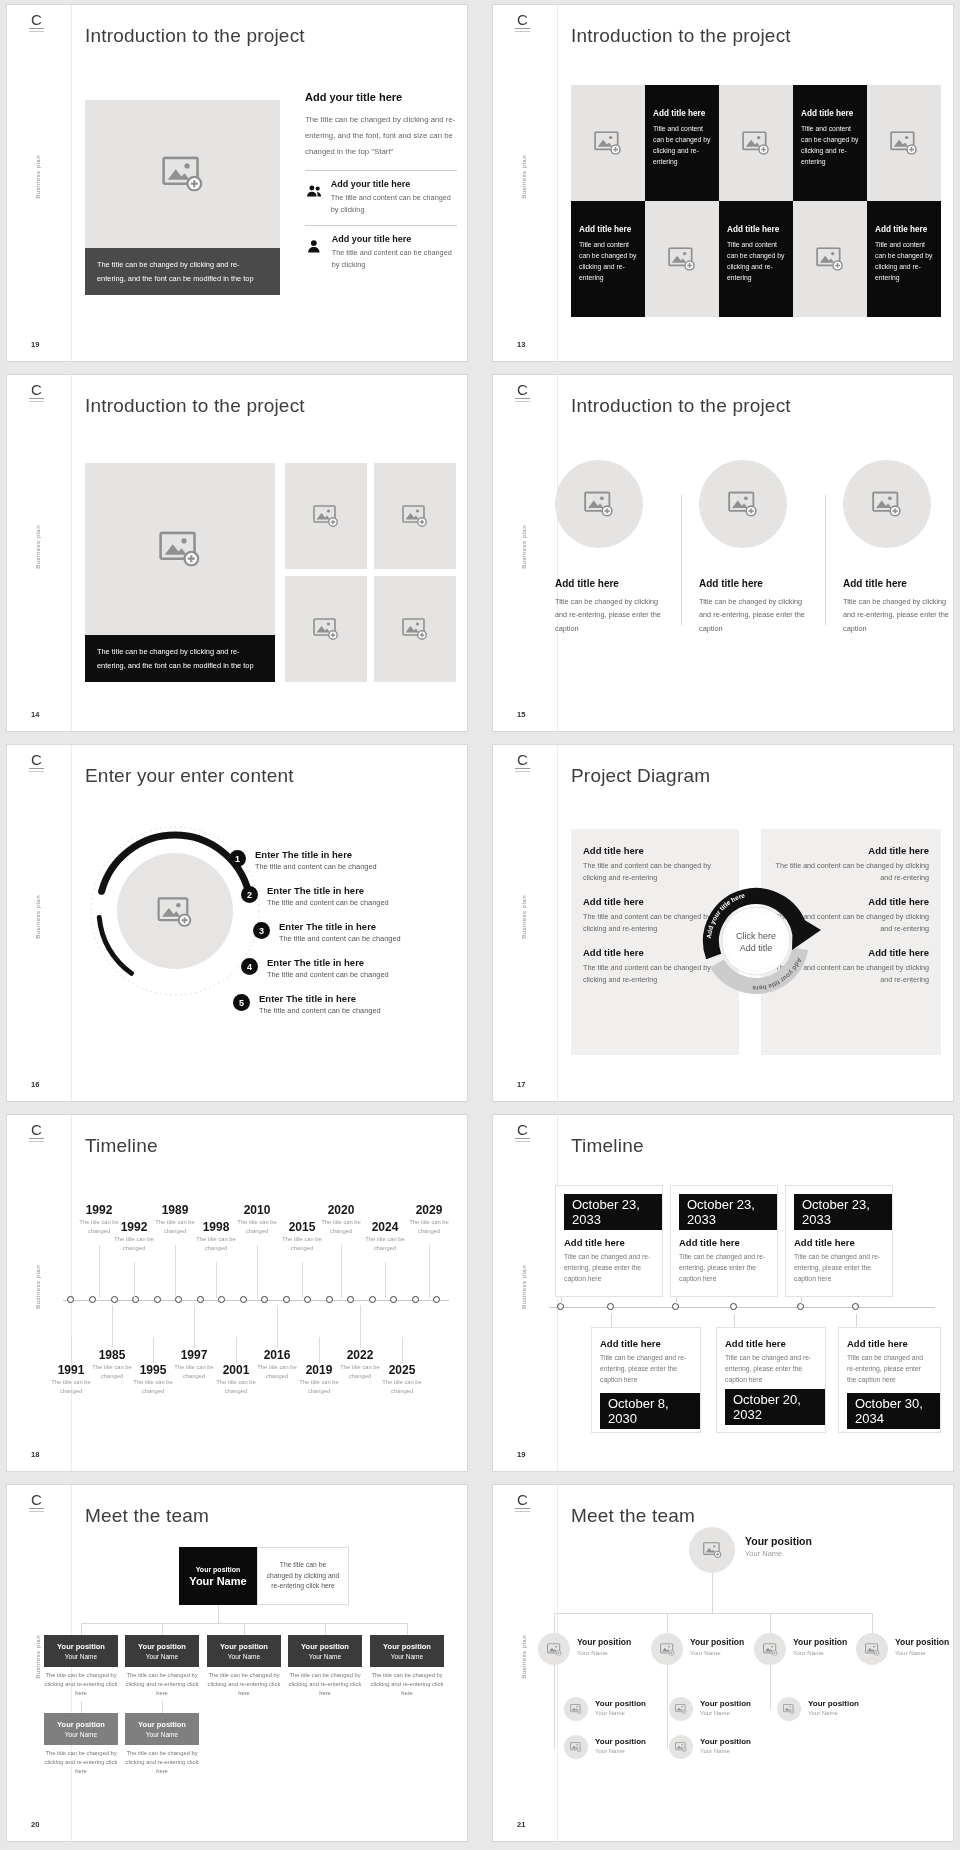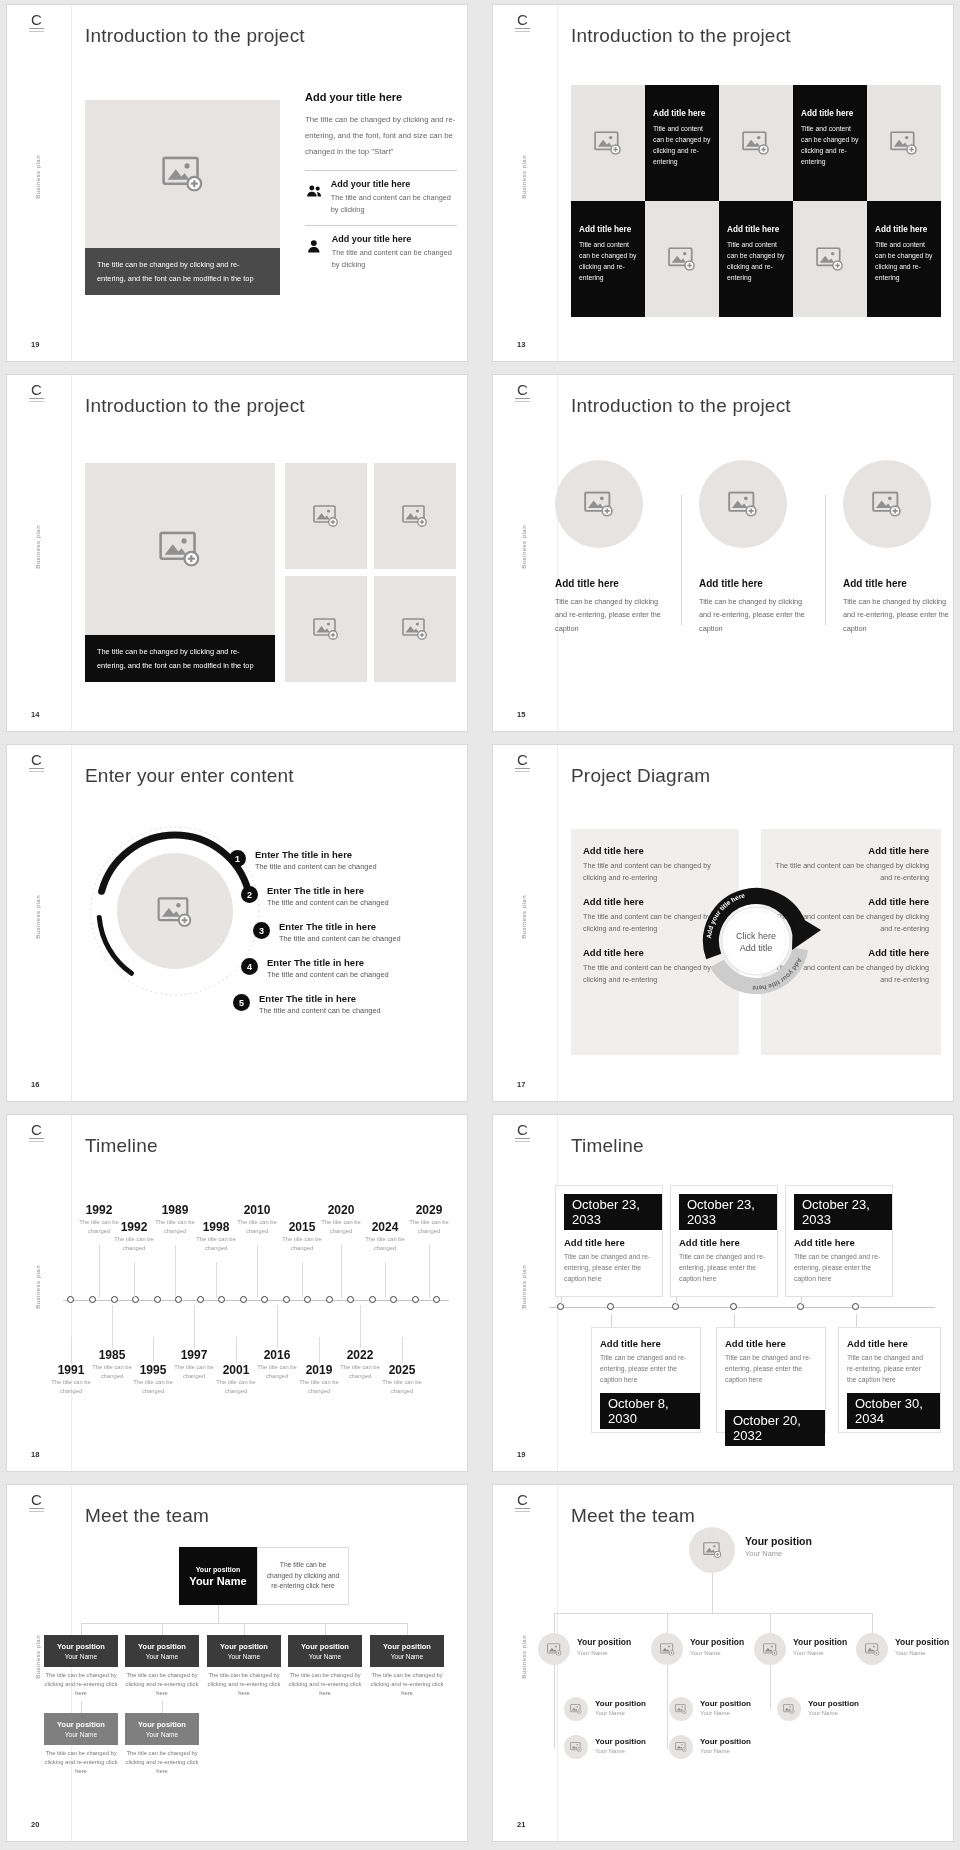--- a/index.html
+++ b/index.html
@@ -523,21 +523,21 @@
     <div class="t19stub" style="left:241px;top:199px;height:13px"></div>
     <div class="t19stub" style="left:363px;top:199px;height:13px"></div>
     <div class="t19card" style="left:98px;top:212px;width:110px;height:106px">
       <div class="t19t" style="margin-top:10px">Add title here</div>
       <div class="t19b">Title can be changed and re-entering, please enter the caption here</div>
       <span class="t19badge" style="margin:7px 0 0 8px">October 8, 2030</span>
     </div>
     <div class="t19card" style="left:223px;top:212px;width:110px;height:106px">
       <div class="t19t" style="margin-top:10px">Add title here</div>
       <div class="t19b">Title can be changed and re-entering, please enter the caption here</div>
-      <span class="t19badge" style="margin:24px 0 0 8px">October 20, 2032</span>
+      <span class="t19badge" style="margin:3px 0 0 8px">October 20, 2032</span>
     </div>
     <div class="t19card" style="left:345px;top:212px;width:103px;height:106px">
       <div class="t19t" style="margin-top:10px">Add title here</div>
       <div class="t19b">Title can be changed and re-entering, please enter the caption here</div>
       <span class="t19badge" style="margin:7px 0 0 8px">October 30, 2034</span>
     </div>
   </section>
 
   <section class="slide">
     <div class="vrule"></div>

